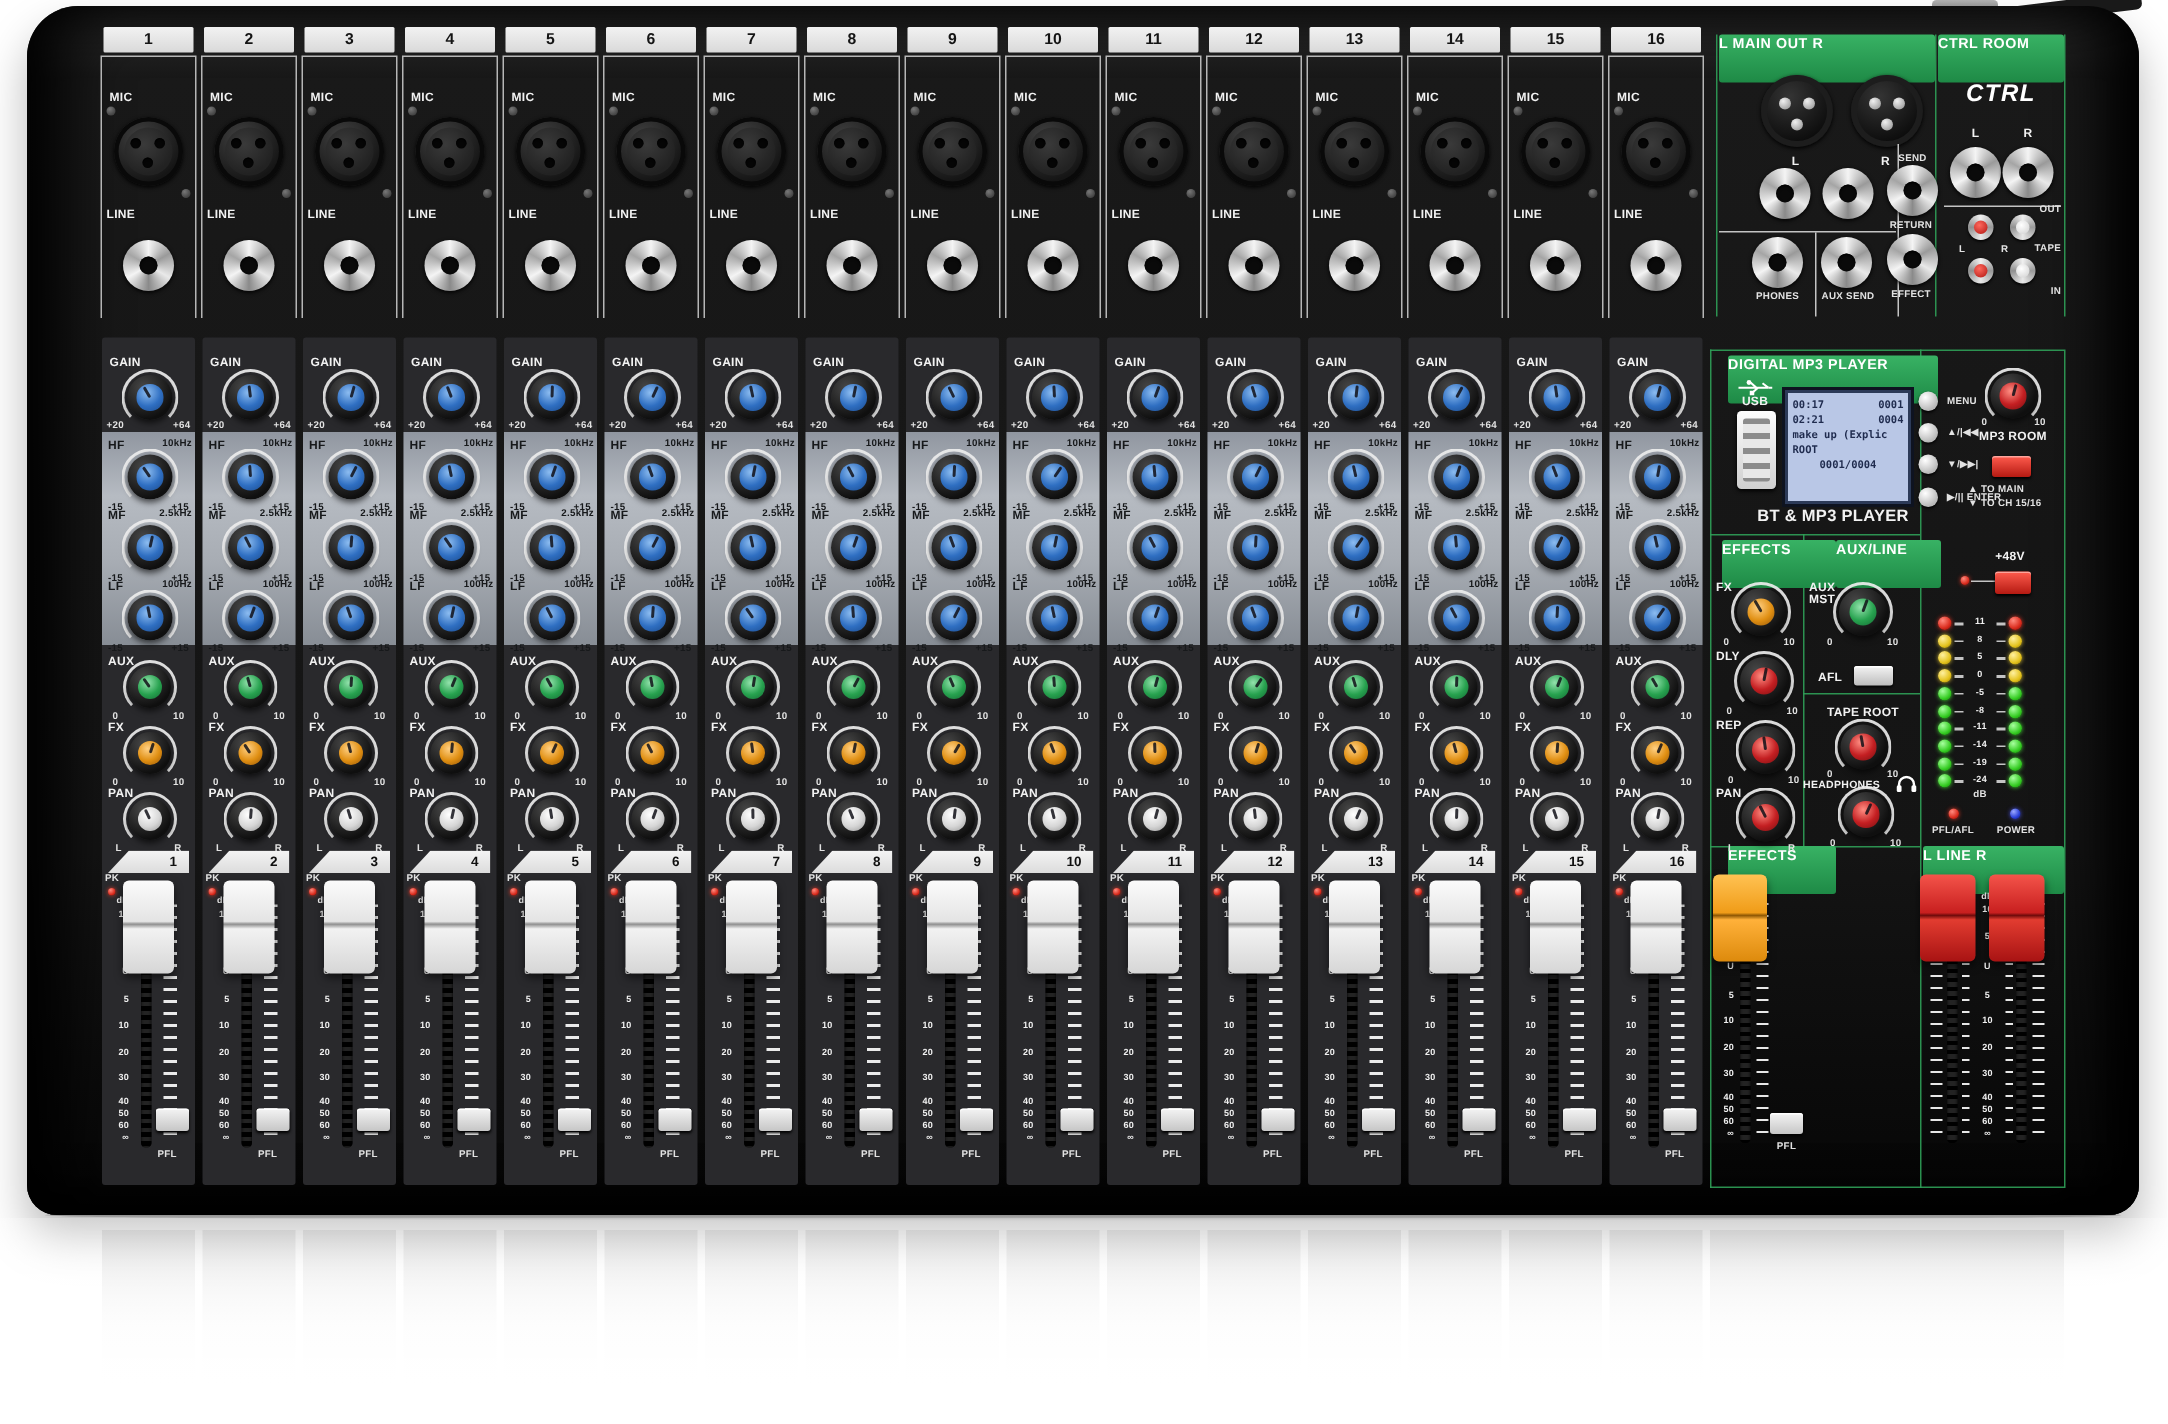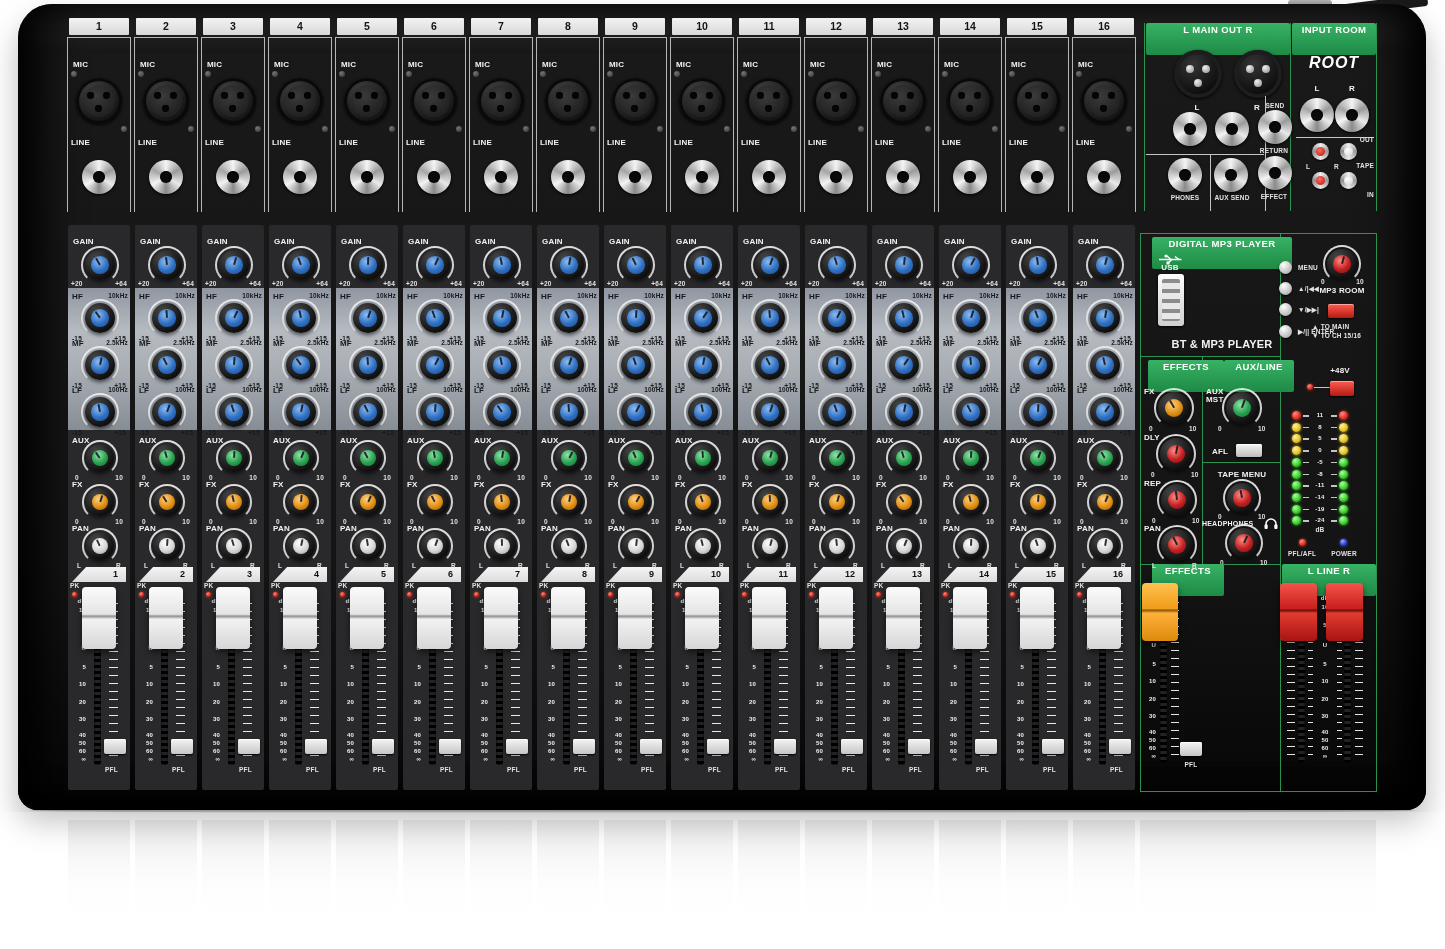--- a/index.html
+++ b/index.html
@@ -13,21 +13,21 @@
   .panel{position:absolute;inset:0}
   
   .lb{position:absolute;color:#f2f2f2;font:bold 8px/9px "Liberation Sans",sans-serif;
       letter-spacing:.2px;white-space:nowrap}
   .s{font-size:6.5px;line-height:8px;color:#e2e2e2}
   .sc{font-size:6px;line-height:7px;color:#f0f0f0}
   .c{text-align:center}.r2{text-align:right}
   .dk{color:#17191b}
   .two{white-space:normal;line-height:8px}
   
-  .gheader{position:absolute;height:32px;border-radius:2px;text-align:center;color:#fff;
+  .gheader{position:absolute;height:32px;border-radius:2px;text-align:left;color:#fff;
            background:linear-gradient(#38b264,#1e8a46);font:bold 9.5px/14px "Liberation Sans",sans-serif;
            letter-spacing:.4px}
   .numtab{position:absolute;height:17px;background:linear-gradient(#f2f2f2,#d9d9d9);color:#141414;
           font:bold 10.5px/17px "Liberation Sans",sans-serif;text-align:center;border-radius:1px}
   .ctab{position:absolute;height:15px;background:linear-gradient(#f4f4f4,#dcdcdc);color:#101010;
         font:bold 9px/15px "Liberation Sans",sans-serif;text-align:right;padding-right:8px;
         clip-path:polygon(26% 0,100% 0,100% 100%,0 100%);box-sizing:border-box}
   
   .jstrip{position:absolute;border:1.5px solid rgba(235,235,235,.75);border-bottom:none;box-sizing:border-box}
   .xlrf{position:absolute;width:46px;height:46px;border-radius:50%;
@@ -116,21 +116,21 @@
 </head>
 <body>
 
 <div class="cord" style="left:1288px;top:0;width:44px;height:14px"></div>
 <div class="cord2" style="left:1328px;top:0;width:100px;height:12px"></div>
 
 <div class="mixer">
   <div class="panel" id="panel">
 
     <div class="gheader" style="left:1128px;top:19px;width:144px">L MAIN OUT R</div>
-    <div class="gheader" style="left:1274px;top:19px;width:84px">INPUT ROOM</div>
+    <div class="gheader" style="left:1274px;top:19px;width:84px">CTRL ROOM</div>
     <div class="gline" style="left:1126px;top:19px;width:1px;height:188px"></div>
     <div class="gline" style="left:1272px;top:19px;width:1px;height:188px"></div>
     <div class="gline" style="left:1358px;top:19px;width:1px;height:188px"></div>
 
     <div class="xlrm" style="left:1156px;top:46px">
       <i class="pin" style="left:12px;top:15px"></i>
         <i class="pin" style="left:28px;top:15px"></i>
         <i class="pin" style="left:20px;top:29px"></i>
     </div>
     <div class="xlrm" style="left:1216px;top:46px">
@@ -150,21 +150,21 @@
     <div class="trs" style="left:1240px;top:106px"></div>
     <div class="lb s c" style="left:1238px;top:143px;width:36px">RETURN</div>
     <div class="trs" style="left:1240px;top:152px"></div>
     <div class="lb s c" style="left:1238px;top:189px;width:36px">EFFECT</div>
 
     <div class="trs" style="left:1150px;top:154px"></div>
     <div class="lb s c" style="left:1145px;top:190px;width:44px">PHONES</div>
     <div class="trs" style="left:1196px;top:154px"></div>
     <div class="lb s c" style="left:1191px;top:190px;width:46px">AUX SEND</div>
 
-    <div class="brand" style="left:1282px;top:50px;width:68px">ROOT</div>
+    <div class="brand" style="left:1282px;top:50px;width:68px">CTRL</div>
     <div class="lb c" style="left:1289px;top:80px;width:20px">L</div>
     <div class="lb c" style="left:1324px;top:80px;width:20px">R</div>
     <div class="trs" style="left:1282px;top:94px"></div>
     <div class="trs" style="left:1317px;top:94px"></div>
     <div class="wline" style="left:1278px;top:133px;width:78px;height:1px"></div>
     <div class="lb s r2" style="left:1332px;top:132px;width:24px">OUT</div>
     <div class="rca redc" style="left:1294px;top:139px"></div>
     <div class="rca whitec" style="left:1322px;top:139px"></div>
     <div class="lb s" style="left:1288px;top:159px">L</div>
     <div class="lb s" style="left:1316px;top:159px">R</div>
@@ -187,38 +187,57 @@
     <span style="position:absolute;left:1140px;top:247px">
       <svg width="24" height="11" viewBox="0 0 24 11">
           <path d="M1 5.5 H21 M21 5.5 L17 2.5 M13 5.5 L9 2 M14 5.5 L10 9" stroke="#fff" stroke-width="1.4" fill="none"></path>
           <circle cx="8" cy="2" r="1.6" fill="#fff"></circle>
           <rect x="8.5" y="7.5" width="3" height="3" fill="#fff"></rect>
           <path d="M21 5.5 l2.5 0" stroke="#fff" stroke-width="1.4"></path>
         </svg>
     </span>
     <div class="lb c" style="left:1138px;top:259px;width:28px">USB</div>
     <div class="usbp" style="left:1140px;top:270px;width:26px;height:52px"></div>
+    <div class="lcd" style="left:1172px;top:256px;width:84px;height:76px">
+      <div class="lcdrow">
+          <span>00:17</span>
+          <span>0001</span>
+        </div>
+      <div class="lcdrow">
+          <span>02:21</span>
+          <span>0004</span>
+        </div>
+      <div class="lcdrow">
+          <span>make up (Explic</span>
+        </div>
+      <div class="lcdrow">
+          <span>ROOT</span>
+        </div>
+      <div class="lcdrow" style="justify-content:center">
+          <span>0001/0004</span>
+        </div>
+    </div>
     <div class="lb c" style="left:1134px;top:336px;width:140px;font-size:11px">BT &amp; MP3 PLAYER</div>
 
     <div class="lb s c" style="left:1300px;top:274px;width:10px">0</div>
     <div class="lb s c" style="left:1336px;top:274px;width:12px">10</div>
     <div class="lb c" style="left:1294px;top:282px;width:60px">MP3 ROOM</div>
     <div class="sw swred" style="left:1310px;top:300px;width:26px;height:14px"></div>
     <div class="lb s" style="left:1294px;top:319px">▲ TO MAIN</div>
     <div class="lb s" style="left:1294px;top:328px">▼ TO CH 15/16</div>
 
     <div class="gheader" style="left:1130px;top:356px;width:76px">EFFECTS</div>
     <div class="gheader" style="left:1206px;top:356px;width:70px">AUX/LINE</div>
 
     <div class="lb two" style="left:1188px;top:384px;width:30px">AUX MST</div>
     <div class="lb s" style="left:1200px;top:421px">0</div>
     <div class="lb s" style="left:1240px;top:421px">10</div>
     <div class="lb" style="left:1194px;top:443px">AFL</div>
     <div class="sw swgray" style="left:1218px;top:440px;width:26px;height:13px"></div>
-    <div class="lb c" style="left:1186px;top:466px;width:76px">TAPE MENU</div>
+    <div class="lb c" style="left:1186px;top:466px;width:76px">TAPE ROOT</div>
     <div class="lb s" style="left:1200px;top:509px">0</div>
     <div class="lb s" style="left:1240px;top:509px">10</div>
     <div class="lb" style="left:1184px;top:515px;font-size:7px">HEADPHONES</div>
     <span style="position:absolute;left:1246px;top:512px">
       <svg width="14" height="12" viewBox="0 0 14 12">
           <path d="M2 9 V6 a5 5 0 0 1 10 0 V9" stroke="#fff" stroke-width="1.6" fill="none"></path>
           <rect x="0.5" y="6.5" width="3.2" height="4.5" rx="1" fill="#fff"></rect>
           <rect x="10.3" y="6.5" width="3.2" height="4.5" rx="1" fill="#fff"></rect>
         </svg>
     </span>

